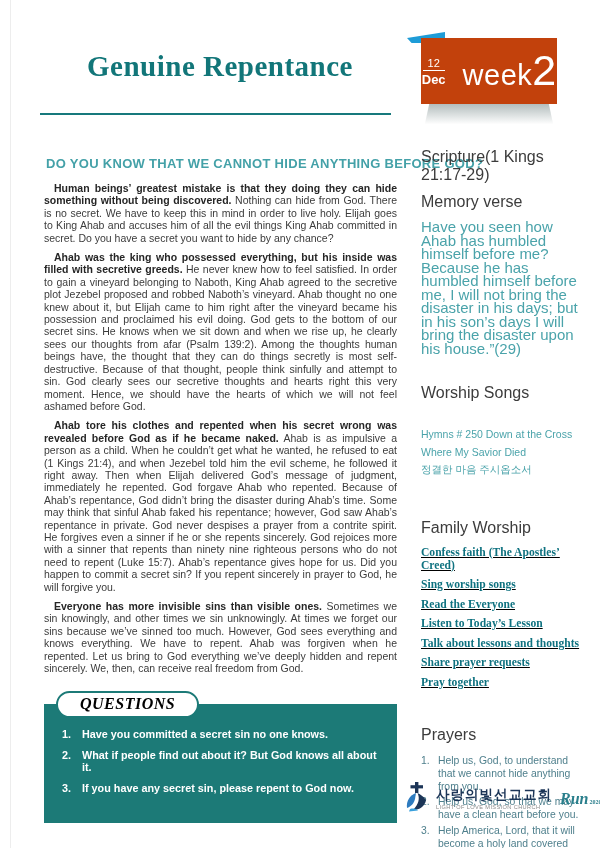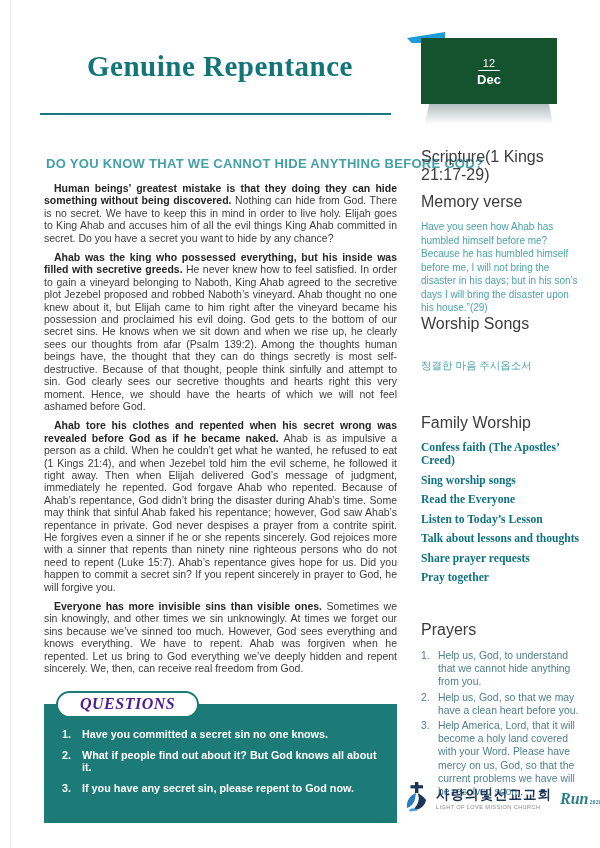--- a/index.html
+++ b/index.html
@@ -18,21 +18,21 @@
     font-size:29px; font-weight:bold; color:#127679; letter-spacing:.5px;
   }
   .title-rule { position:absolute; left:40px; top:113px; width:351px; height:2px; background:#17797c; }
 
   .week-badge { position:absolute; top:38px; right:43px; width:136px; height:66px; }
   .badge-fold {
     position:absolute; left:-14px; top:-6px; width:38px; height:11px;
     background:#1e9cd7; clip-path:polygon(0 55%, 100% 0, 100% 100%, 12% 100%);
   }
   .badge-body {
-    position:absolute; inset:0; background:#14532d; color:#fff;
+    position:absolute; inset:0; background:#c2410c; color:#fff;
     display:flex; align-items:center; justify-content:center; gap:17px;
   }
   .badge-date { display:flex; flex-direction:column; align-items:center; margin-top:2px; }
   .badge-day { font-size:11px; line-height:12px; border-bottom:1px solid #fff; padding:0 5px 1px; }
   .badge-month { font-size:13px; font-weight:bold; line-height:15px; margin-top:1px; }
   .badge-week { display:flex; align-items:baseline; }
   .badge-week-label { font-size:29px; font-weight:300; letter-spacing:.5px; }
   .badge-week-num { font-size:43px; font-weight:300; line-height:40px; }
   .badge-reflection {
     position:absolute; top:66px; left:3px; right:3px; height:24px;
@@ -54,32 +54,32 @@
 
   .questions-box {
     position:relative; margin-top:30px; background:#1c7a77;
     padding:18px 14px 20px 18px; min-height:88px;
   }
   .questions-pill {
     position:absolute; top:-13px; left:12px;
     background:#ffffff; border:2px solid #1c7a77; border-radius:16px;
     padding:2px 22px 3px;
     font-family:"Liberation Serif", serif; font-style:italic; font-weight:bold;
-    font-size:16px; color:#4c1d95; letter-spacing:.5px;
+    font-size:16px; color:#000000; letter-spacing:.5px;
   }
   .questions-list { list-style:none; margin-top:6px; }
   .questions-list li { display:flex; margin-bottom:9px; font-size:10.8px; font-weight:bold; color:#ffffff; line-height:12px; }
   .q-num { width:20px; flex:none; }
 
   
   .sidebar { position:absolute; left:421px; top:148px; width:162px; }
   .sb-heading { font-size:16px; color:#3c3c3c; margin-bottom:9px; }
-  .sb-verse { font-size:10px; line-height:13.5px; color:#4aa3aa; }
+  .sb-verse { font-size:15px; line-height:13.5px; color:#4aa3aa; margin-bottom:29px; }
   .sb-songs { font-size:10.5px; line-height:17.5px; color:#4aa3aa; margin-bottom:40px; }
-  .sb-family { list-style:none; margin-bottom:20px; }
+  .sb-family { list-style:none; margin-bottom:20px;text-decoration:underline; }
   .sb-family li {
     font-family:"Liberation Serif", serif; font-weight:bold;
     font-size:11.6px; line-height:13px; color:#0f7280; margin-bottom:6.5px;
   }
   .sb-prayers { list-style:none; margin-top:10px; }
   .sb-prayers li { display:flex; font-size:10.4px; line-height:13.2px; color:#4e7f8c; margin-bottom:2px; }
   .p-num { width:17px; flex:none; }
   .mb22 { margin-top:37px; }
 
   
@@ -104,20 +104,24 @@
 
   <h1 class="doc-title">Genuine Repentance</h1>
   <div class="title-rule"></div>
 
   <div class="week-badge">
     <div class="badge-fold"></div>
     <div class="badge-body">
       <div class="badge-date">
         <span class="badge-day">12</span>
         <span class="badge-month">Dec</span>
+      </div>
+      <div class="badge-week">
+        <span class="badge-week-label">week</span>
+        <span class="badge-week-num">2</span>
       </div>
     </div>
     <div class="badge-reflection"></div>
   </div>
 
   <main class="article">
     <h2>DO YOU KNOW THAT WE CANNOT HIDE ANYTHING BEFORE GOD?</h2>
 
     <p class="para"><strong>Human beings’ greatest mistake is that they doing they can hide something without being discovered.</strong><span> Nothing can hide from God. There is no secret. We have to keep this in mind in order to live holy. Elijah goes to King Ahab and accuses him of all the evil things King Ahab committed in secret. Do you have a secret you want to hide by any chance?</span></p>
 
@@ -146,20 +150,21 @@
     </section>
   </main>
 
   <aside class="sidebar">
     <div class="sb-heading">Scripture(1 Kings 21:17-29)</div>
     <div class="sb-heading">Memory verse</div>
     <p class="sb-verse">Have you seen how Ahab has humbled himself before me? Because he has humbled himself before me, I will not bring the disaster in his days; but in his son’s days I will bring the disaster upon his house.”(29)</p>
 
     <div class="sb-heading" style="margin-bottom:24px;">Worship Songs</div>
     <div class="sb-songs">
+      <div>Hymns # 250 Down at the Cross Where My Savior Died</div>
       <div>정결한 마음 주시옵소서</div>
     </div>
 
     <div class="sb-heading">Family Worship</div>
     <ul class="sb-family">
       <li>Confess faith (The Apostles’ Creed)</li>
       <li>Sing worship songs</li>
       <li>Read the Everyone</li>
       <li>Listen to Today’s Lesson</li>
       <li>Talk about lessons and thoughts</li>

